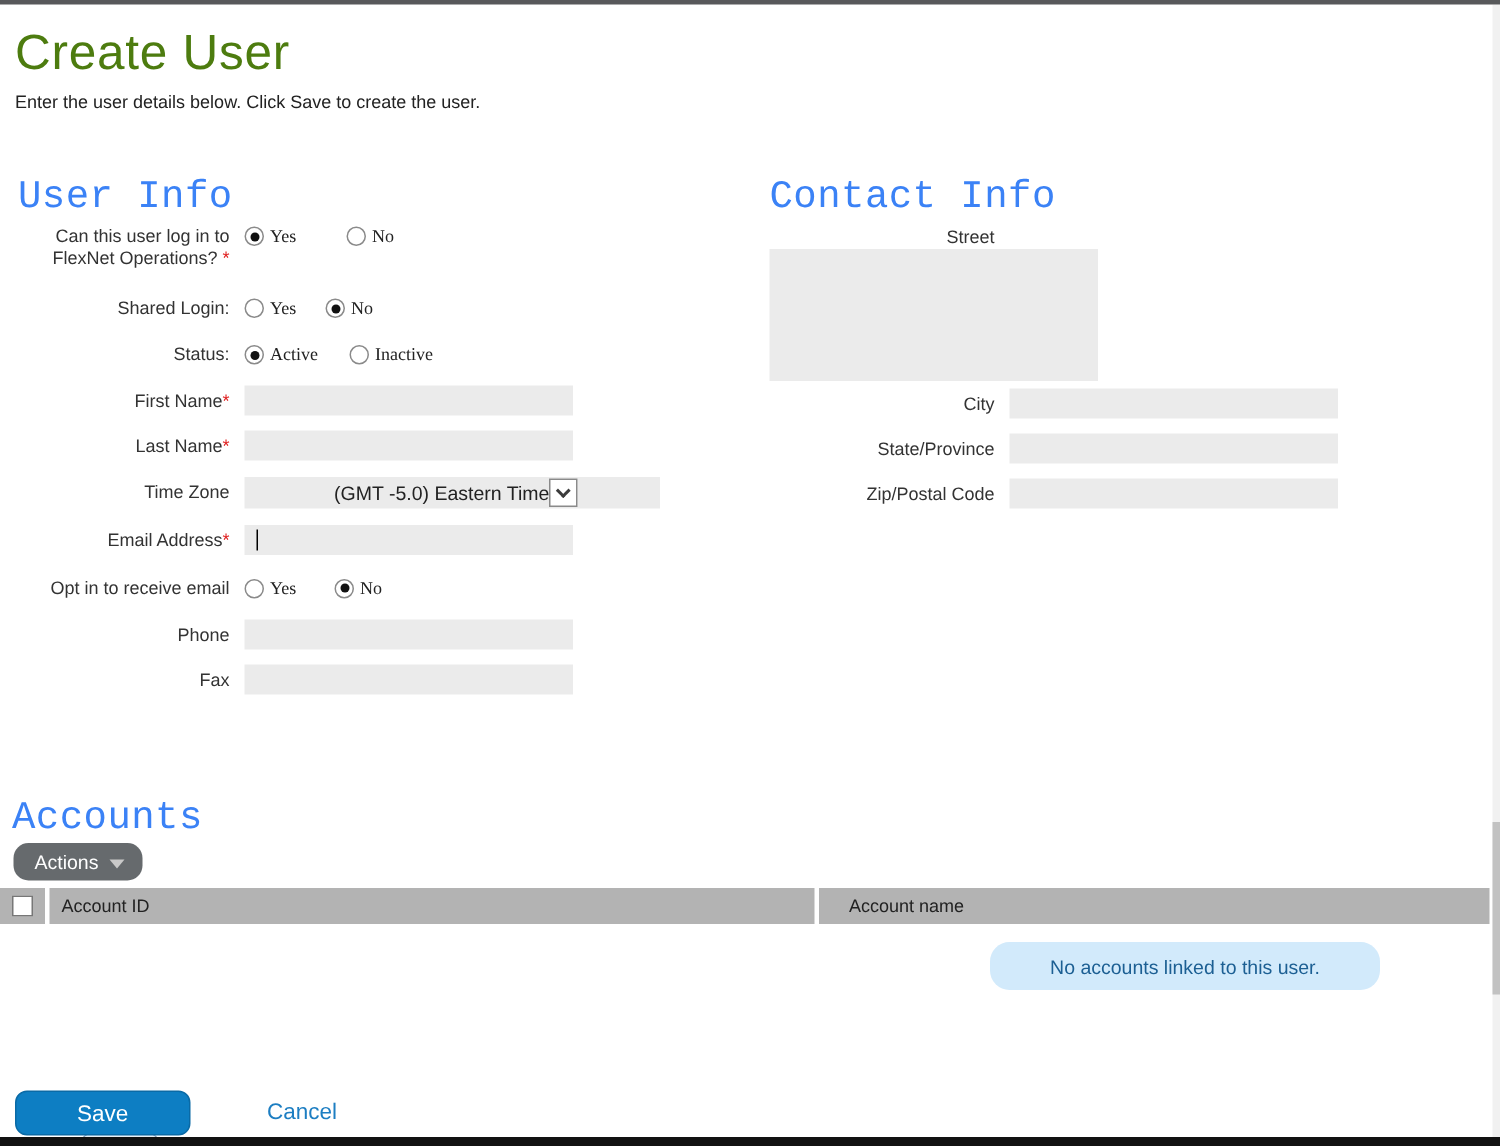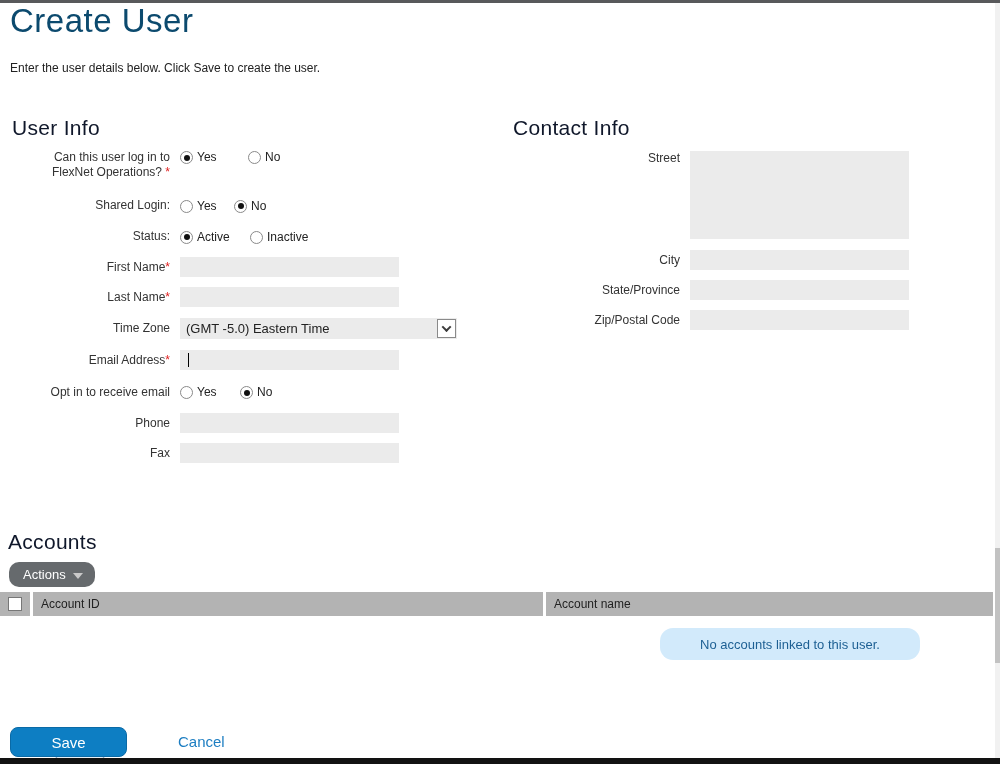--- a/index.html
+++ b/index.html
@@ -13,85 +13,85 @@
   }
   
   .top-border { position:absolute; top:0; left:0; width:1000px; height:3px; background:#58595b; z-index:5; }
   .bottom-bar { position:absolute; bottom:0; left:0; width:1000px; height:6px; background:#121212; z-index:4; }
   .right-scrollbar { position:absolute; top:3px; right:0; width:5px; height:761px; background:#f1f1f1; z-index:3; }
   .right-scrollbar .thumb { position:absolute; top:545px; left:0; width:5px; height:115px; background:#c2c2c2; }
   .page-curl { position:absolute; left:54px; top:751px; width:52px; height:20px; border-radius:50%;
     background:#e9eff5; border:1px solid #8ba3bd; z-index:3; }
 
   
-  .page-title { position:absolute; left:10px; top:2px; font-size:33px; font-weight:300; color:#0c4a6e; letter-spacing:0.5px; }
+  .page-title { position:absolute; left:10px; top:16px; font-size:33px; font-weight:300; color:#4d7c0f; letter-spacing:0.5px; }
   .page-subtitle { position:absolute; left:10px; top:61px; font-size:12px; color:#222; }
-  .section-heading { font-size:21px; font-weight:300; color:#0f172a; letter-spacing:0.3px; }
+  .section-heading { font-size:26px; font-weight:300; color:#3b82f6; letter-spacing:0.3px;font-family:Liberation Mono, monospace; }
   #user-info-heading { position:absolute; left:12px; top:116px; }
   #contact-info-heading { position:absolute; left:513px; top:116px; }
   #accounts-heading { position:absolute; left:8px; top:530px; }
 
   
   .form-col { position:absolute; display:flex; flex-direction:column; }
   #user-info-form { left:0; top:146px; width:470px; }
   #contact-info-form { left:513px; top:146px; width:470px; }
-  .frow { display:flex; align-items:center;padding-left:17px; }
+  .frow { display:flex; align-items:center; }
   .frow.top-align { align-items:flex-start; }
   .flabel { width:163px; text-align:right; padding-right:10px; font-size:12px; color:#333; line-height:1.25; }
   #contact-info-form .flabel { width:160px; }
   .req { color:#e02020; }
   .fcontrol { display:flex; align-items:center; }
 
   
   .tinput { width:219px; height:20px; background:#ebebeb; border:none; font-size:13px; padding:0 4px; }
   .ttextarea { width:219px; height:88px; background:#ebebeb; border:none; resize:none; font-size:13px; padding:4px; }
   .caret { width:1px; height:14px; background:#000; margin-left:4px; animation:blink 1.1s steps(1) infinite; }
   @keyframes blink { 50% { opacity:0; } }
 
   
-  .fselect { height:21px; background:#ebebeb; display:flex; align-items:center; justify-content:space-between; cursor:default; }
+  .fselect { height:21px; background:#ebebeb; display:flex; align-items:center; justify-content:center; cursor:default; }
   .fselect .sel-text { font-size:13px; color:#222; padding-left:6px; white-space:nowrap; }
   .arrow-box { width:19px; height:19px; background:#fff; border:1px solid #8a8a8a; margin-right:1px;
     display:flex; align-items:center; justify-content:center; }
   .chev { width:7px; height:7px; border-right:2px solid #3c3c3c; border-bottom:2px solid #3c3c3c;
     transform:rotate(45deg) translate(-1px,-1px); }
 
   
-  .radio-opt { display:flex; align-items:flex-start; min-width:68px; }
+  .radio-opt { display:flex; align-items:flex-start; min-width:68px;font-family:Liberation Serif, serif; }
   .radio { width:13px; height:13px; border-radius:50%; border:1px solid #8a8a8a; background:#fff;
     display:inline-flex; align-items:center; justify-content:center; margin-right:4px; flex:none; margin-top:1px; }
   .radio.selected::after { content:""; width:6px; height:6px; border-radius:50%; background:#111; }
   .radio-opt .opt-label { font-size:12px; color:#222; }
   .checkbox { width:13px; height:13px; border:1px solid #555; background:#fff; display:inline-block; }
 
   
   .actions-btn { position:absolute; left:9px; top:562px; height:25px; padding:0 12px 0 14px; background:#666a6d;
     border:none; border-radius:10px; color:#fff; font-size:13px; display:flex; align-items:center; cursor:pointer; }
   .actions-caret { width:0; height:0; border-left:5px solid transparent; border-right:5px solid transparent;
     border-top:6px solid #c9c9c9; margin-left:7px; margin-top:2px; }
   .acct-table { position:absolute; left:0; top:592px; width:993px; height:24px; display:flex; }
   .th-cell { background:#b3b3b3; height:24px; display:flex; align-items:center; font-size:12px; color:#222; }
   .th-check { width:30px; justify-content:center; margin-right:3px; }
   .th-check .checkbox { width:14px; height:14px; border-color:#777; }
   .th-id { width:510px; padding-left:8px; margin-right:3px; }
-  .th-name { flex:1; padding-left:8px; }
+  .th-name { flex:1; padding-left:20px; }
   .empty-state { position:absolute; left:660px; top:628px; width:260px; height:32px; background:#d2eafb;
     display:flex; align-items:center; justify-content:center; font-size:13px; color:#1c5f93;border-radius:13px; }
 
   
   .save-btn { position:absolute; left:10px; top:727px; width:117px; height:30px; background:#0d7ec3;
     border:1px solid #0a6aa6; border-radius:8px; color:#fff; font-size:15px; cursor:pointer; z-index:5; }
   .cancel-link { position:absolute; left:178px; top:733px; font-size:15px; color:#1d7ec2; text-decoration:none; cursor:pointer; z-index:5; }
 
   
   .h44 { min-height:44px; padding-top:4px; }
   .h31 { min-height:31px; }
   .h30 { min-height:30px; }
   .h32 { min-height:32px; }
-  .h98 { min-height:99px; padding-top:5px; }
+  .h98 { min-height:99px; padding-top:5px;flex-direction:column; }
 </style>
 </head>
 <body>
 
 <div class="top-border"></div>
 
 <h1 class="page-title">Create User</h1>
 <p class="page-subtitle">Enter the user details below. Click Save to create the user.</p>
 
 <h2 class="section-heading" id="user-info-heading">User Info</h2>

